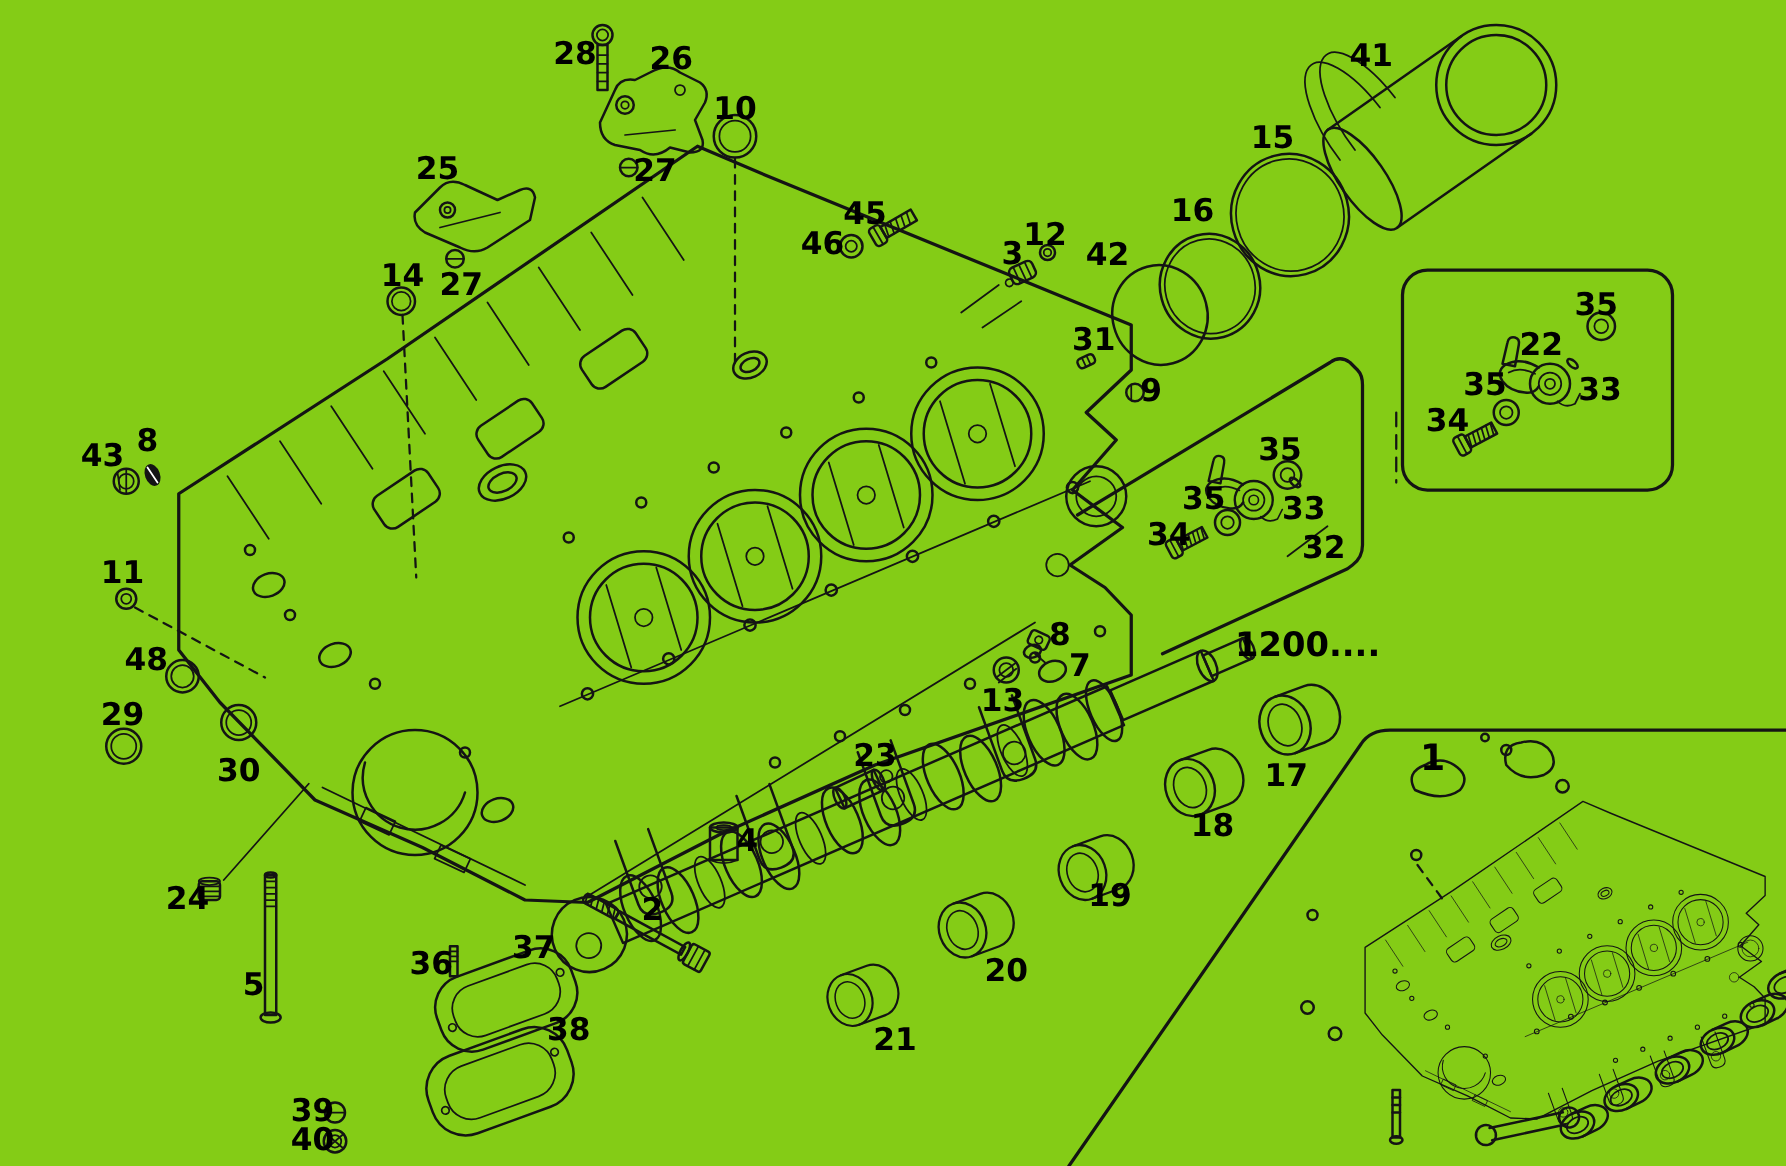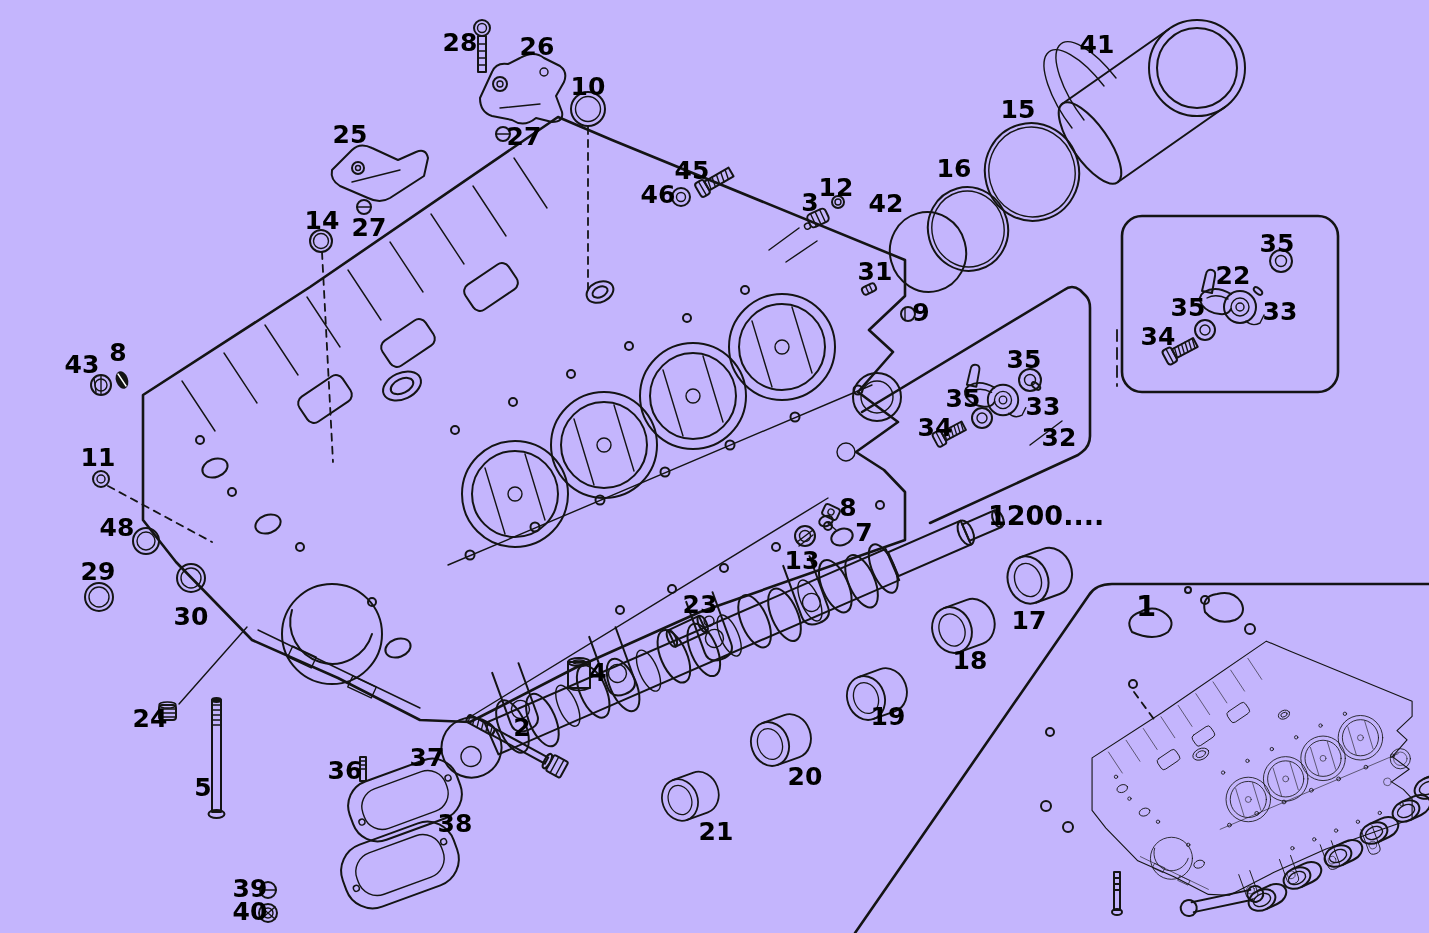--- a/index.html
+++ b/index.html
@@ -1,16 +1,16 @@
 <!DOCTYPE html>
 <html><head>
 <meta charset="utf-8">
 <style>
   html,body{margin:0;padding:0;background:#fff;}
-  .stage{position:relative;width:1429px;height:933px;background:#c4b5fd;overflow:hidden;
+  .stage{position:relative;width:1429px;height:933px;background:#84cc16;overflow:hidden;
          font-family:"DejaVu Sans",sans-serif;}
   svg{position:absolute;left:0;top:0;}
   svg *{stroke:#141414;fill:none;stroke-width:2;stroke-linecap:round;stroke-linejoin:round;}
   .thick{stroke-width:2.6;}
   .thin{stroke-width:1.4;}
   .dash{stroke-dasharray:7 6;stroke-width:1.8;}
   .dashdot{stroke-dasharray:11 7;stroke-width:1.8;}
   .ink{fill:#141414;stroke:none;}
   text.lbl{fill:#000;stroke:none;font-family:"DejaVu Sans",sans-serif;
            font-weight:bold;font-size:25px;text-anchor:middle;}

